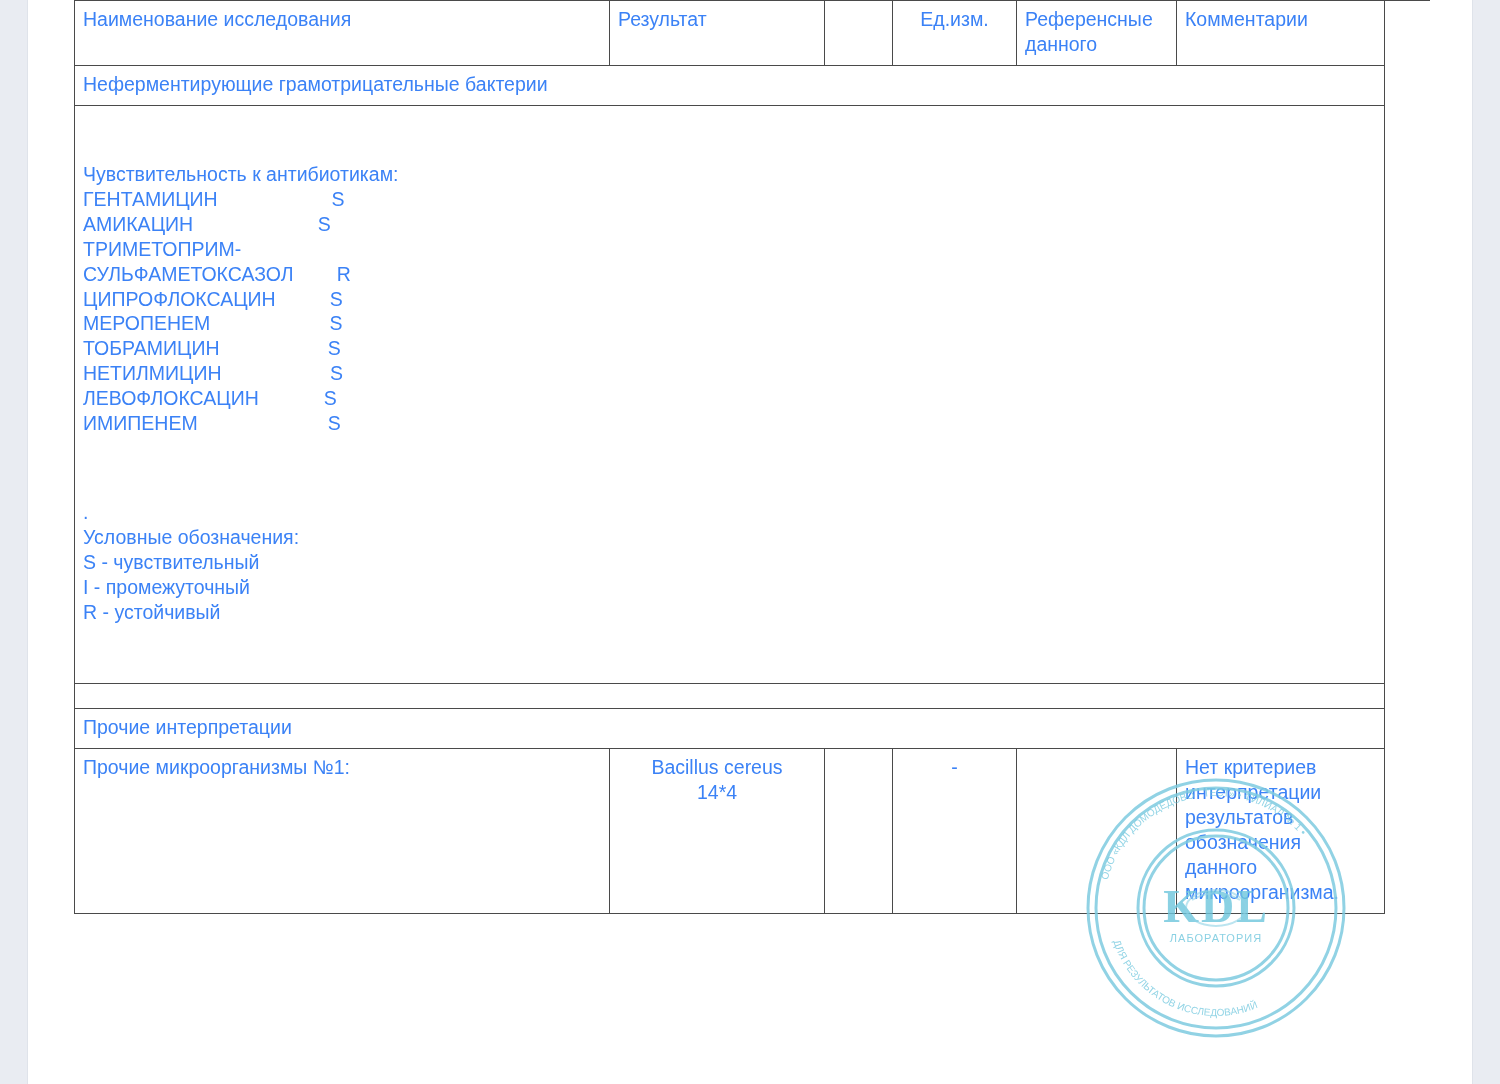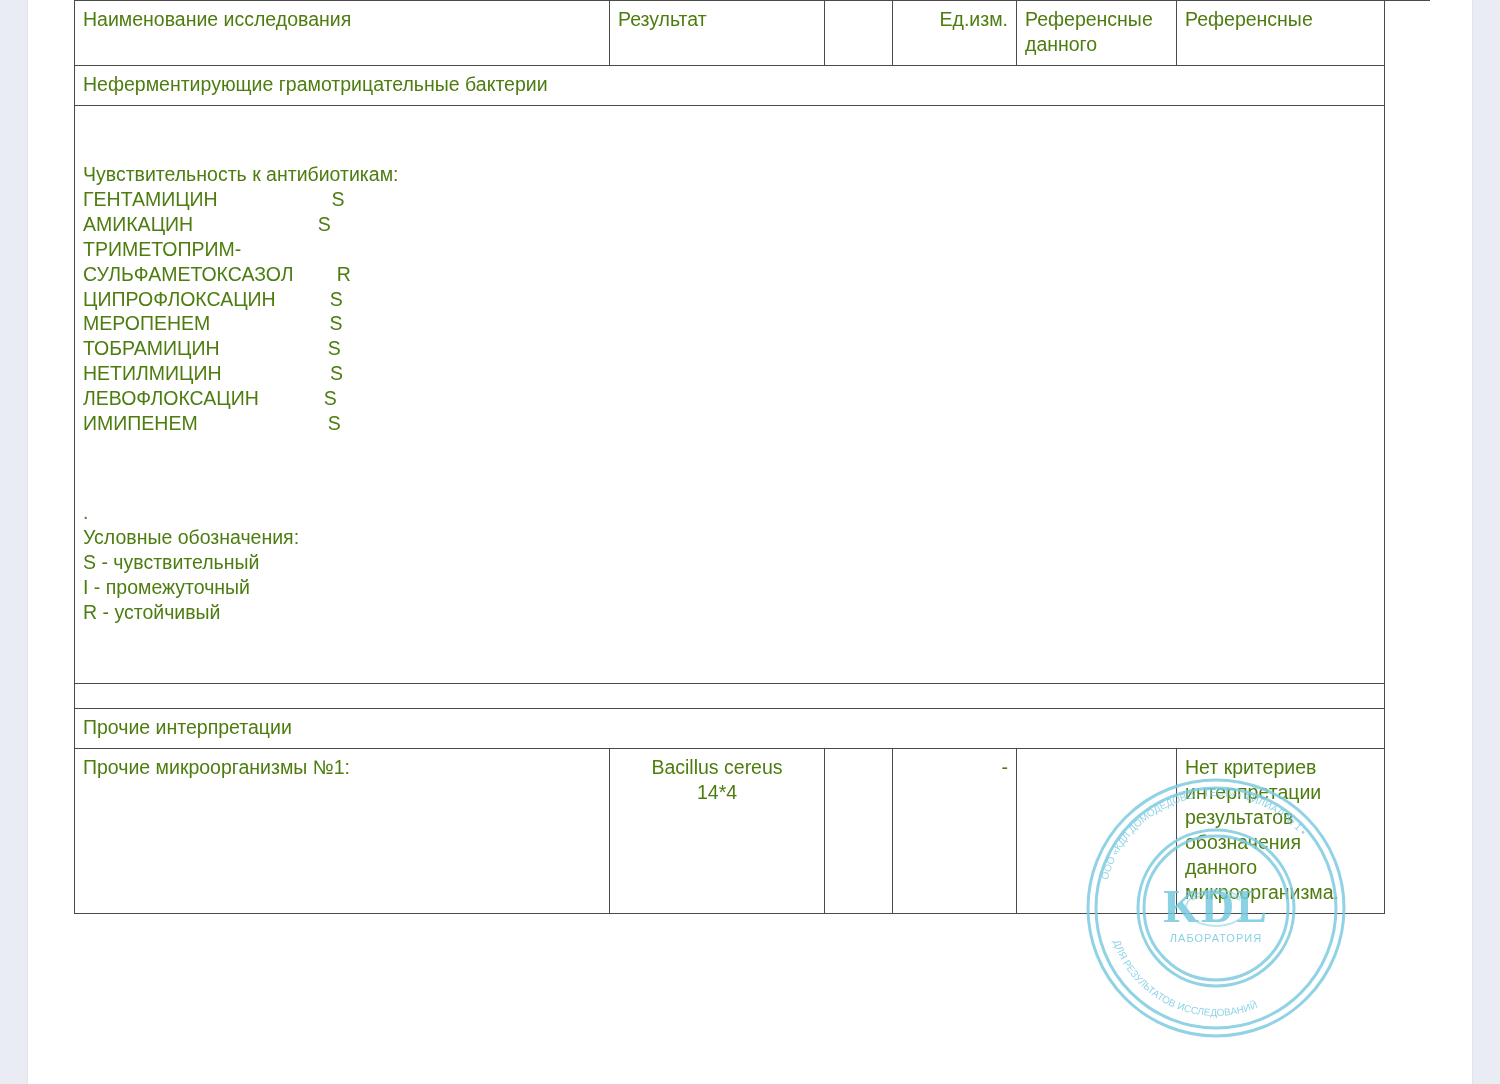--- a/index.html
+++ b/index.html
@@ -26,21 +26,21 @@
   .sheet {
     position: absolute;
     left: 46px;
     top: 0;
     width: 1310px;
   }
   table.report {
     border-collapse: collapse;
     width: 1310px;
     table-layout: fixed;
-    color: #4d7c0f;
+    color: #3b82f6;
   }
   table.report td {
     border: 1px solid #4a4a4a;
     vertical-align: top;
     padding: 6px 8px 8px 8px;
     font-size: 19.5px;
     line-height: 1.28;
   }
   .col-name { width: 535px; }
   .col-result { width: 215px; }
@@ -54,21 +54,21 @@
     padding-bottom: 14px;
   }
   .topline {
     position: absolute;
     left: 46px;
     top: 0;
     width: 1310px;
     height: 4px;
     border-top: 1px solid #4a4a4a;
   }
-  .center { text-align: right; }
+  .center { text-align: center; }
   .section td {
     font-weight: normal;
     font-size: 21px;
     padding: 5px 8px 7px 8px;
   }
   .result-cell {
     text-align: center;
     line-height: 1.3;
   }
   .ab-block {
@@ -112,21 +112,21 @@
         <col class="col-comm">
       </colgroup>
 
       <tbody>
           <tr class="head-row">
         <td>Наименование исследования</td>
         <td>Результат</td>
         <td></td>
         <td class="center">Ед.изм.</td>
         <td>Референсные данного</td>
-        <td>Референсные</td>
+        <td>Комментарии</td>
       </tr>
 
       <tr class="section">
         <td colspan="6">Неферментирующие грамотрицательные бактерии</td>
       </tr>
 
 
       <tr>
         <td colspan="6" class="ab-block">
           <div>Чувствительность к антибиотикам:

